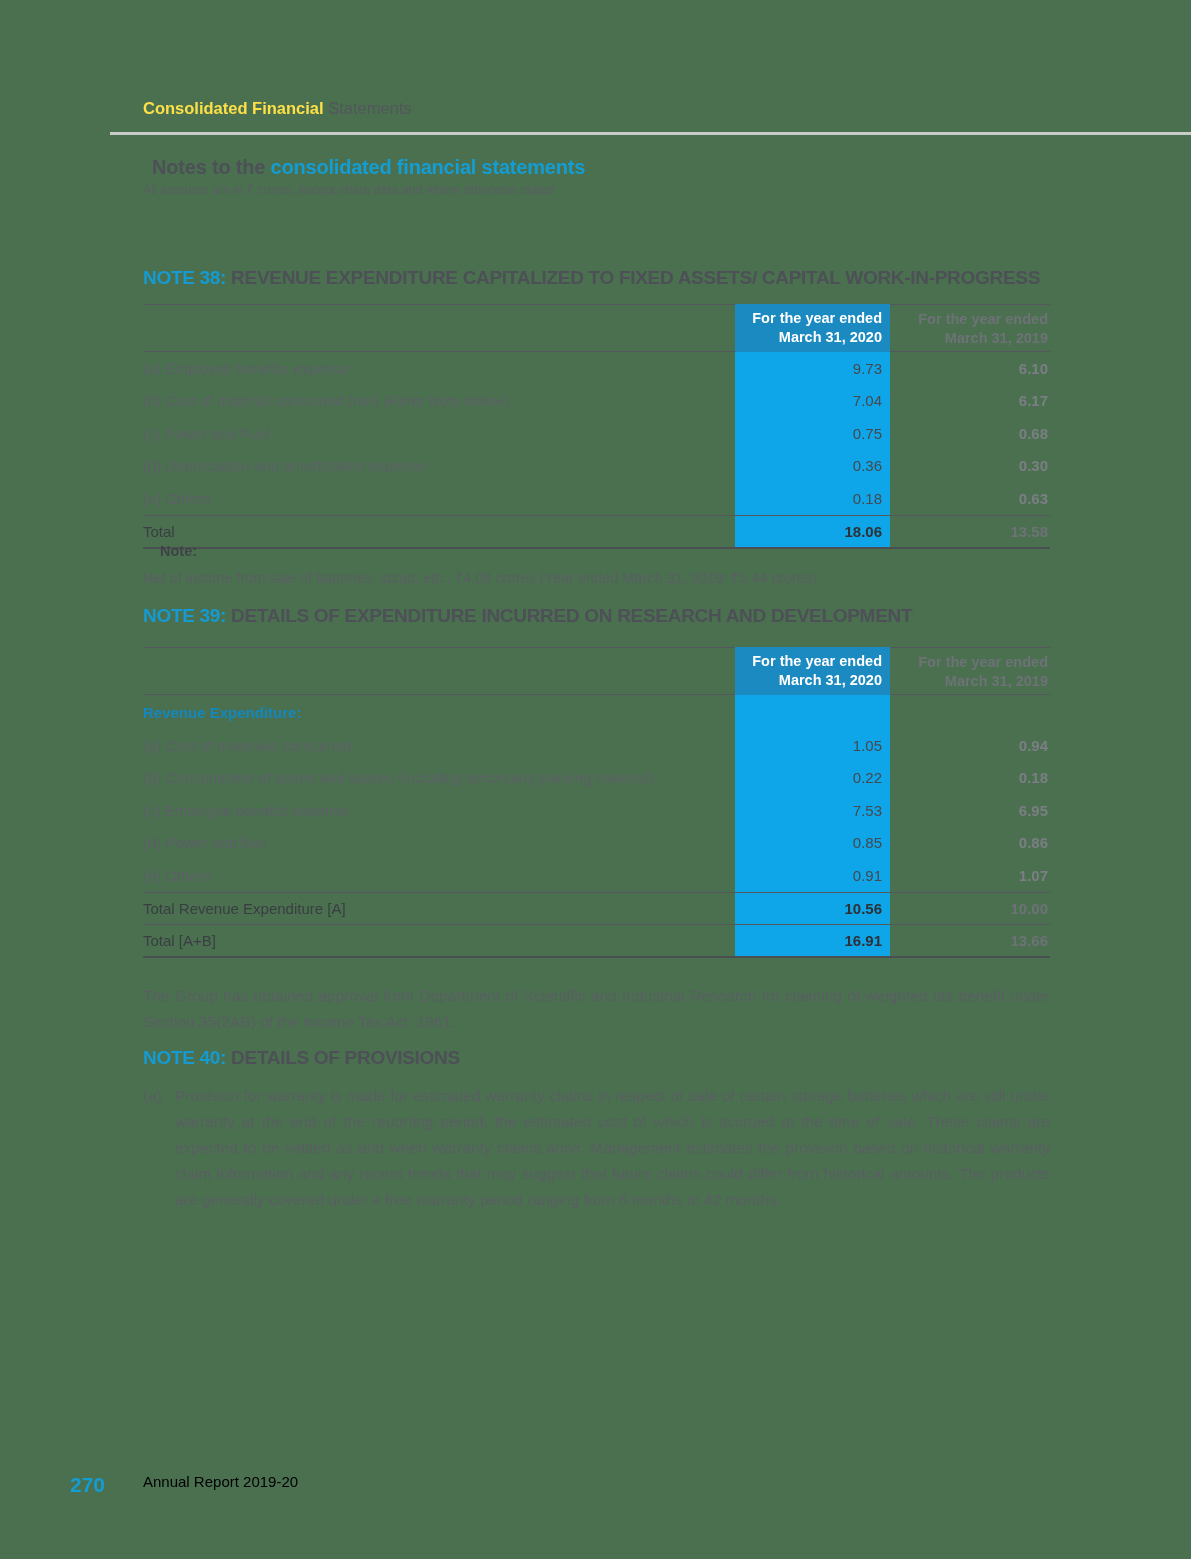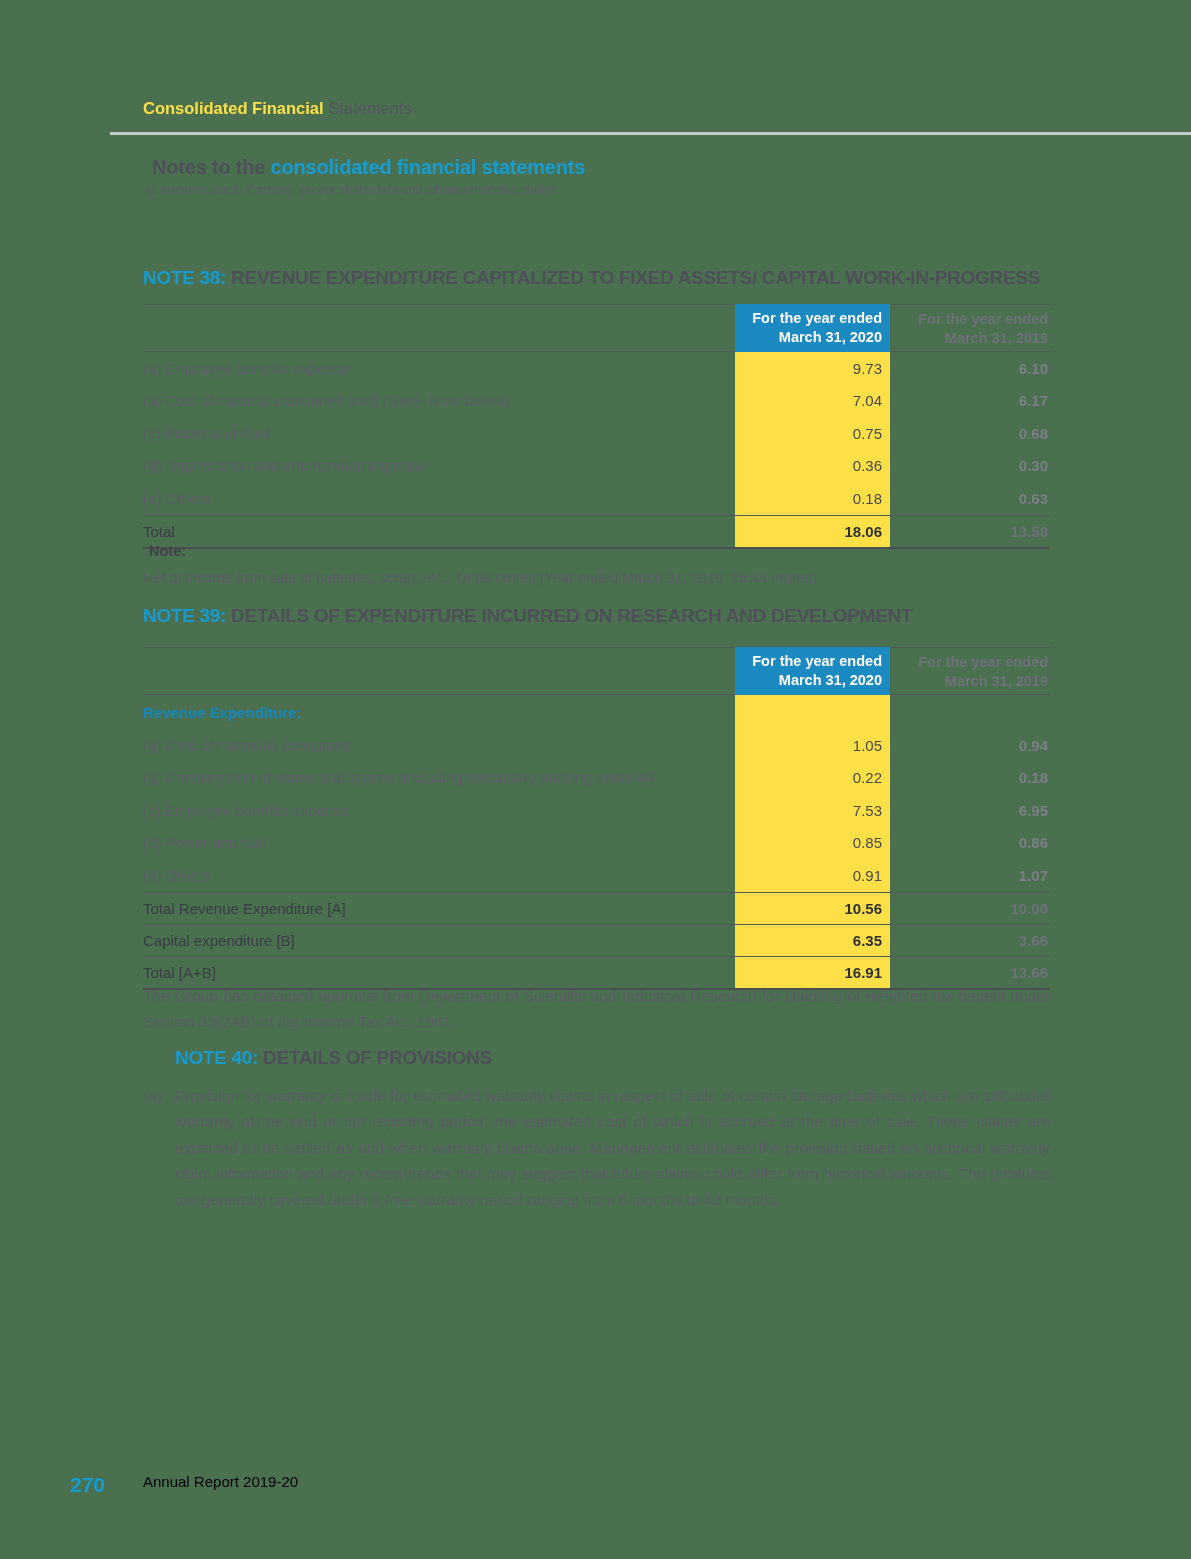--- a/index.html
+++ b/index.html
@@ -41,21 +41,21 @@
     width:160px; border-top:1px solid #54575b; border-bottom:1px solid #54575b;
     color:#6e7277; font-weight:bold; text-align:right; font-size:14.5px;
     line-height:19px; padding:5px 2px 0 0;
   }
   .trow { display:flex; height:32.5px; align-items:center; }
   .trow-section { height:34px; }
   .trow-total { height:32px; }
   .tlabel { flex:1; color:#5c6066; align-self:stretch; display:flex; align-items:center; }
   .tlabel.section { color:#1487bd; font-weight:bold; }
   .tv2020 {
-    width:155px; background:#fde047; text-align:center; padding-right:8px;
+    width:155px; background:#0ea5e9; text-align:center; padding-right:8px;
     color:#46494e; align-self:stretch; display:flex; align-items:center; justify-content:flex-end;
   }
   .tv2019 {
     width:160px; text-align:right; padding-right:2px; color:#7b7f84; font-weight:bold;
     align-self:stretch; display:flex; align-items:center; justify-content:flex-end;
   }
   .trow-total .tlabel { color:#3a3d42; font-weight:normal;text-align:right; }
   .trow-total .tv2020 { color:#2e3135; font-weight:bold; }
   .trow-total .tv2019 { color:#6e7277; }
   .trow-total > div { border-top:1px solid #54575b; }
@@ -130,21 +130,21 @@
     <div class="tv2020">0.18</div>
     <div class="tv2019">0.63</div>
   </div>
   <div class="trow trow-total">
     <div class="tlabel">Total</div>
     <div class="tv2020">18.06</div>
     <div class="tv2019">13.58</div>
   </div>
 </div>
 
-<div class="abs note-label" style="left:149px; top:543px;">Note:</div>
+<div class="abs note-label" style="left:160px; top:543px;">Note:</div>
 <div class="abs note-text" style="left:143px; top:567px;">Net of income from sale of batteries, scrap, etc., ₹4.08 crores (Year ended March 31, 2019: ₹5.44 crores)</div>
 
 <div class="abs note-heading" style="left:143px; top:605px;">
   <span class="prefix">NOTE 39:</span><span class="rest"> DETAILS OF EXPENDITURE INCURRED ON RESEARCH AND DEVELOPMENT</span>
 </div>
 
 <div class="abs fin-table table-bottom" style="left:143px; top:639px;">
   <div class="thead">
     <div class="th-spacer"></div>
     <div class="th-2020">
@@ -185,34 +185,29 @@
     <div class="tlabel">(e) Others</div>
     <div class="tv2020">0.91</div>
     <div class="tv2019">1.07</div>
   </div>
   <div class="trow trow-total">
     <div class="tlabel">Total Revenue Expenditure [A]</div>
     <div class="tv2020">10.56</div>
     <div class="tv2019">10.00</div>
   </div>
   <div class="trow trow-total">
-    <div class="tlabel">Capital expenditure [B]</div>
-    <div class="tv2020">6.35</div>
-    <div class="tv2019">3.66</div>
-  </div>
-  <div class="trow trow-total">
     <div class="tlabel">Total [A+B]</div>
     <div class="tv2020">16.91</div>
     <div class="tv2019">13.66</div>
   </div>
 </div>
 
 <div class="abs para" style="left:143px; top:983px;">The Group has obtained approval from Department of Scientific and Industrial Research for claiming of weighted tax benefit under Section 35(2AB) of the Income Tax Act, 1961.</div>
 
-<div class="abs note-heading" style="left:143px; top:1047px;margin-left:32px;">
+<div class="abs note-heading" style="left:143px; top:1047px;">
   <span class="prefix">NOTE 40:</span><span class="rest"> DETAILS OF PROVISIONS</span>
 </div>
 
 <div class="abs list-item" style="left:143px; top:1083px;">
   <div class="list-marker">(a)</div>
   <div class="list-body">Provision for warranty is made for estimated warranty claims in respect of sale of certain storage batteries which are still under warranty at the end of the reporting period, the estimated cost of which is accrued at the time of sale. These claims are expected to be settled as and when warranty claims arise. Management estimates the provision based on historical warranty claim information and any recent trends that may suggest that future claims could differ from historical amounts. The products are generally covered under a free warranty period ranging from 6 months to 42 months.</div>
 </div>
 
 <div class="abs footer-page">270</div>
 <div class="abs footer-report">Annual Report 2019-20</div>

